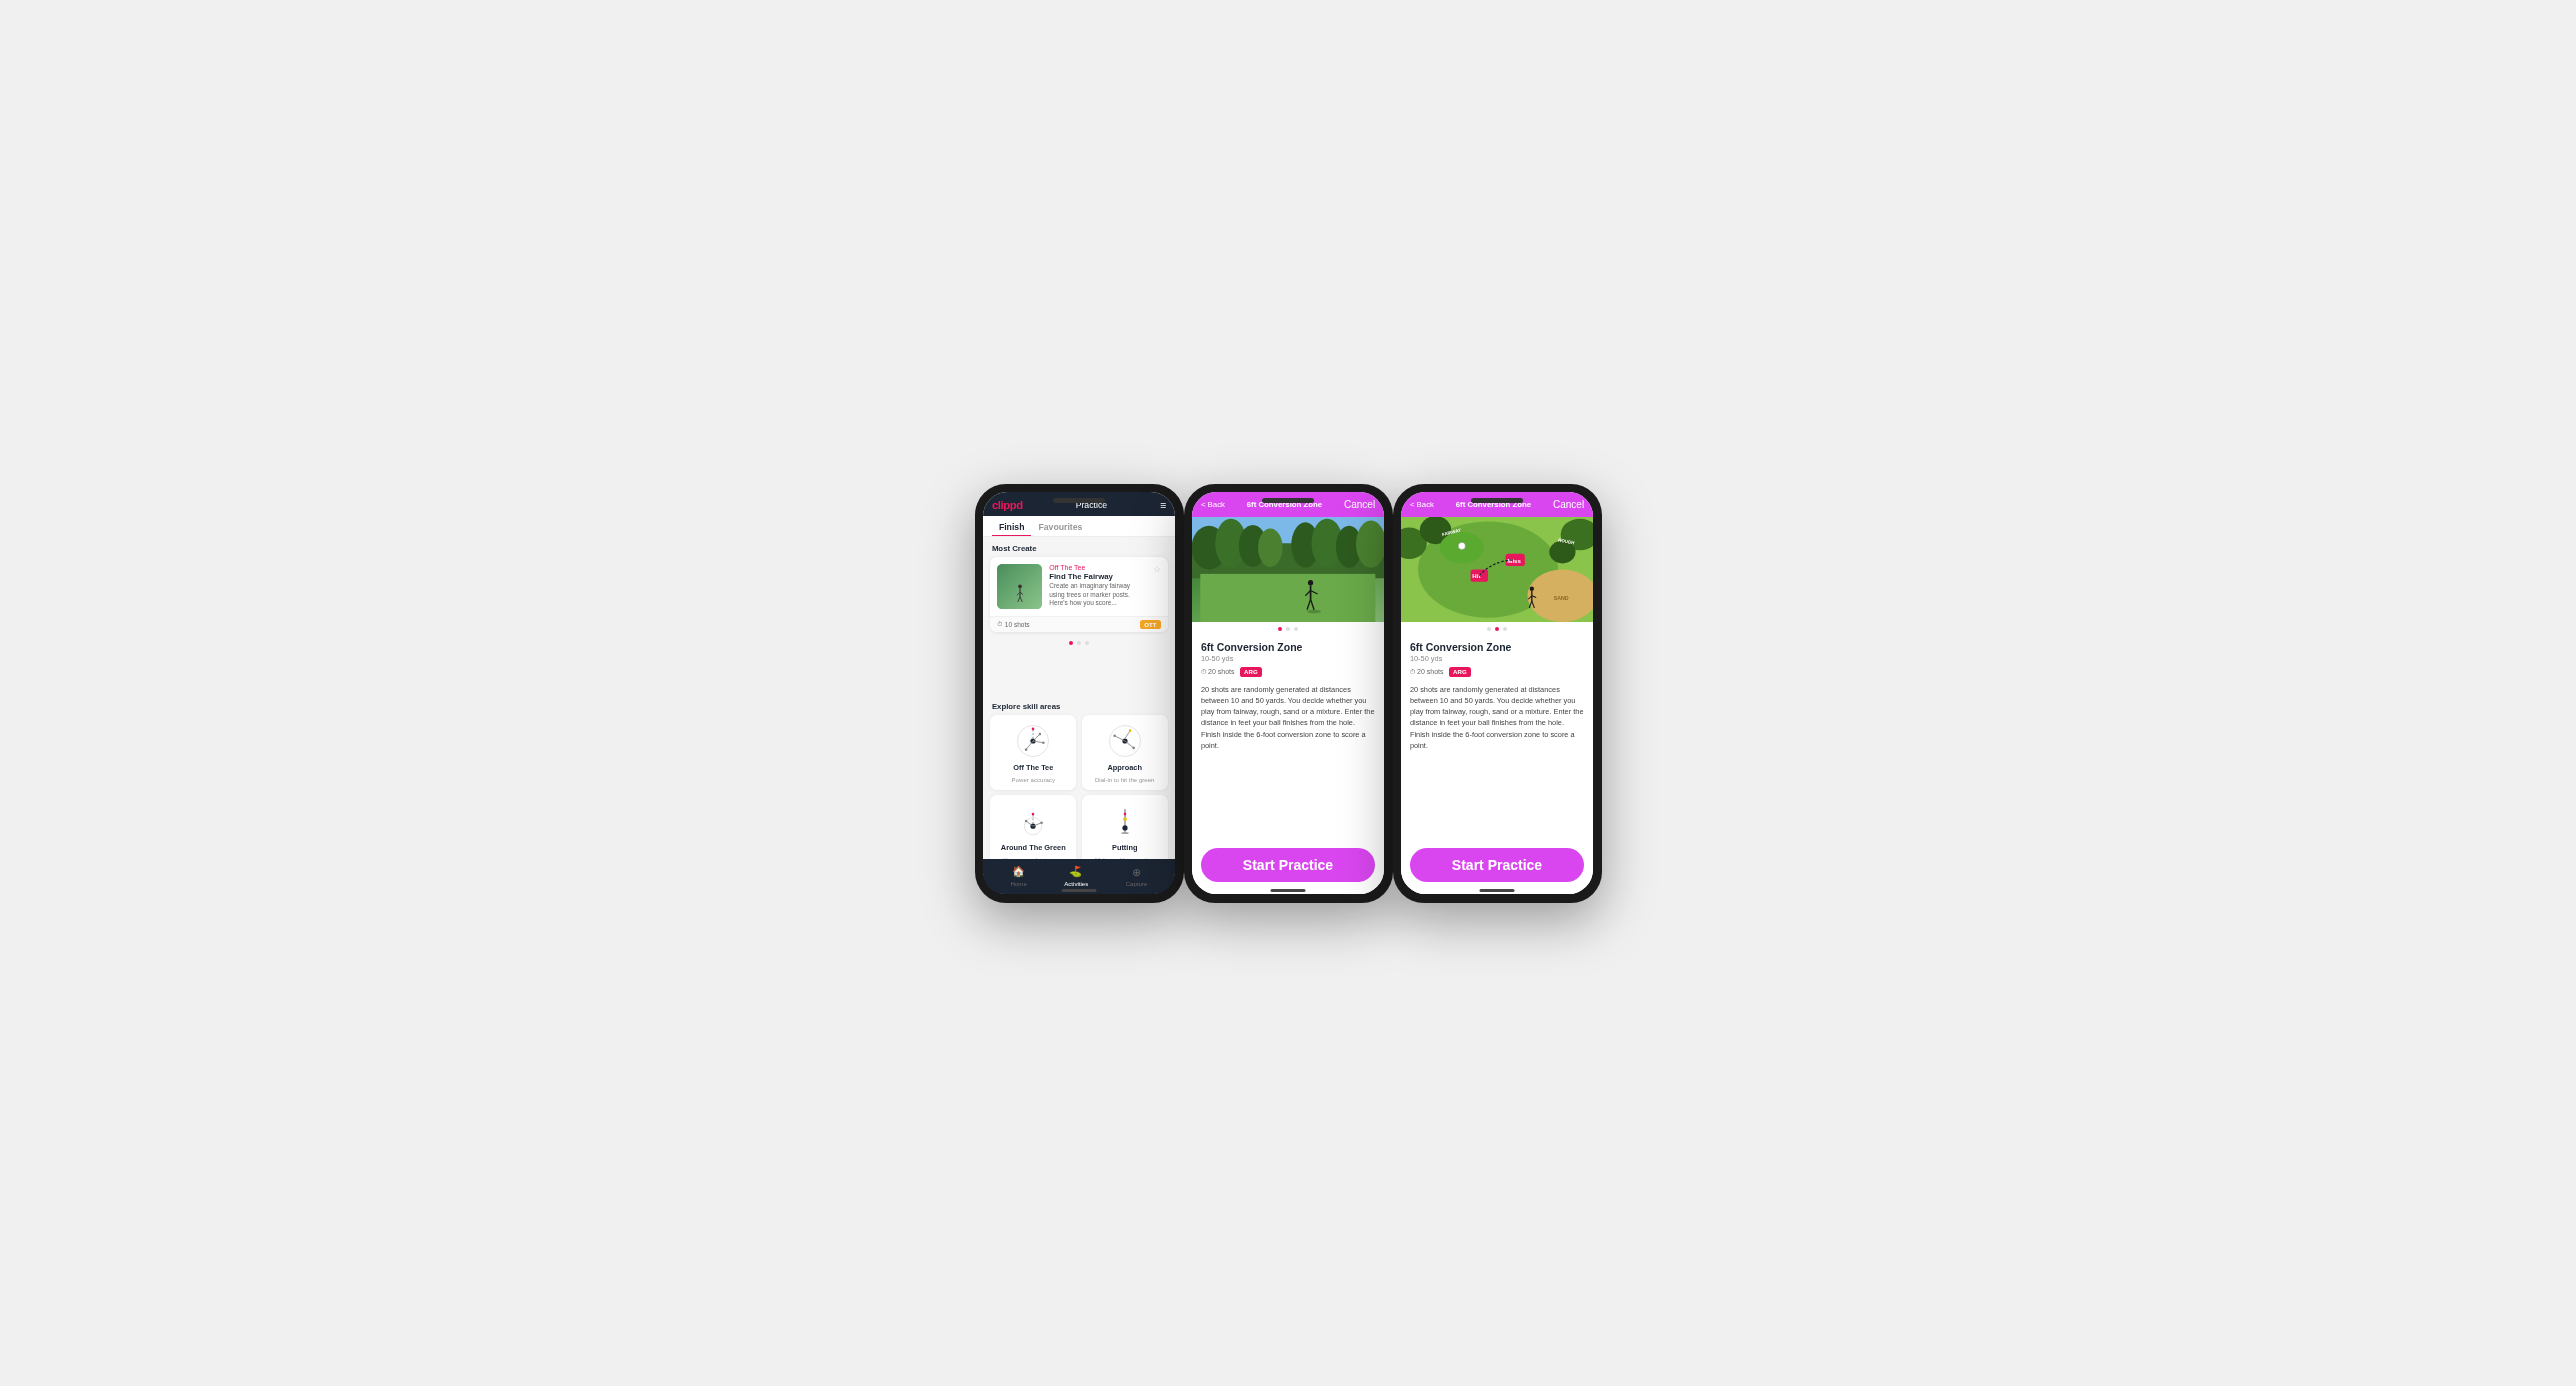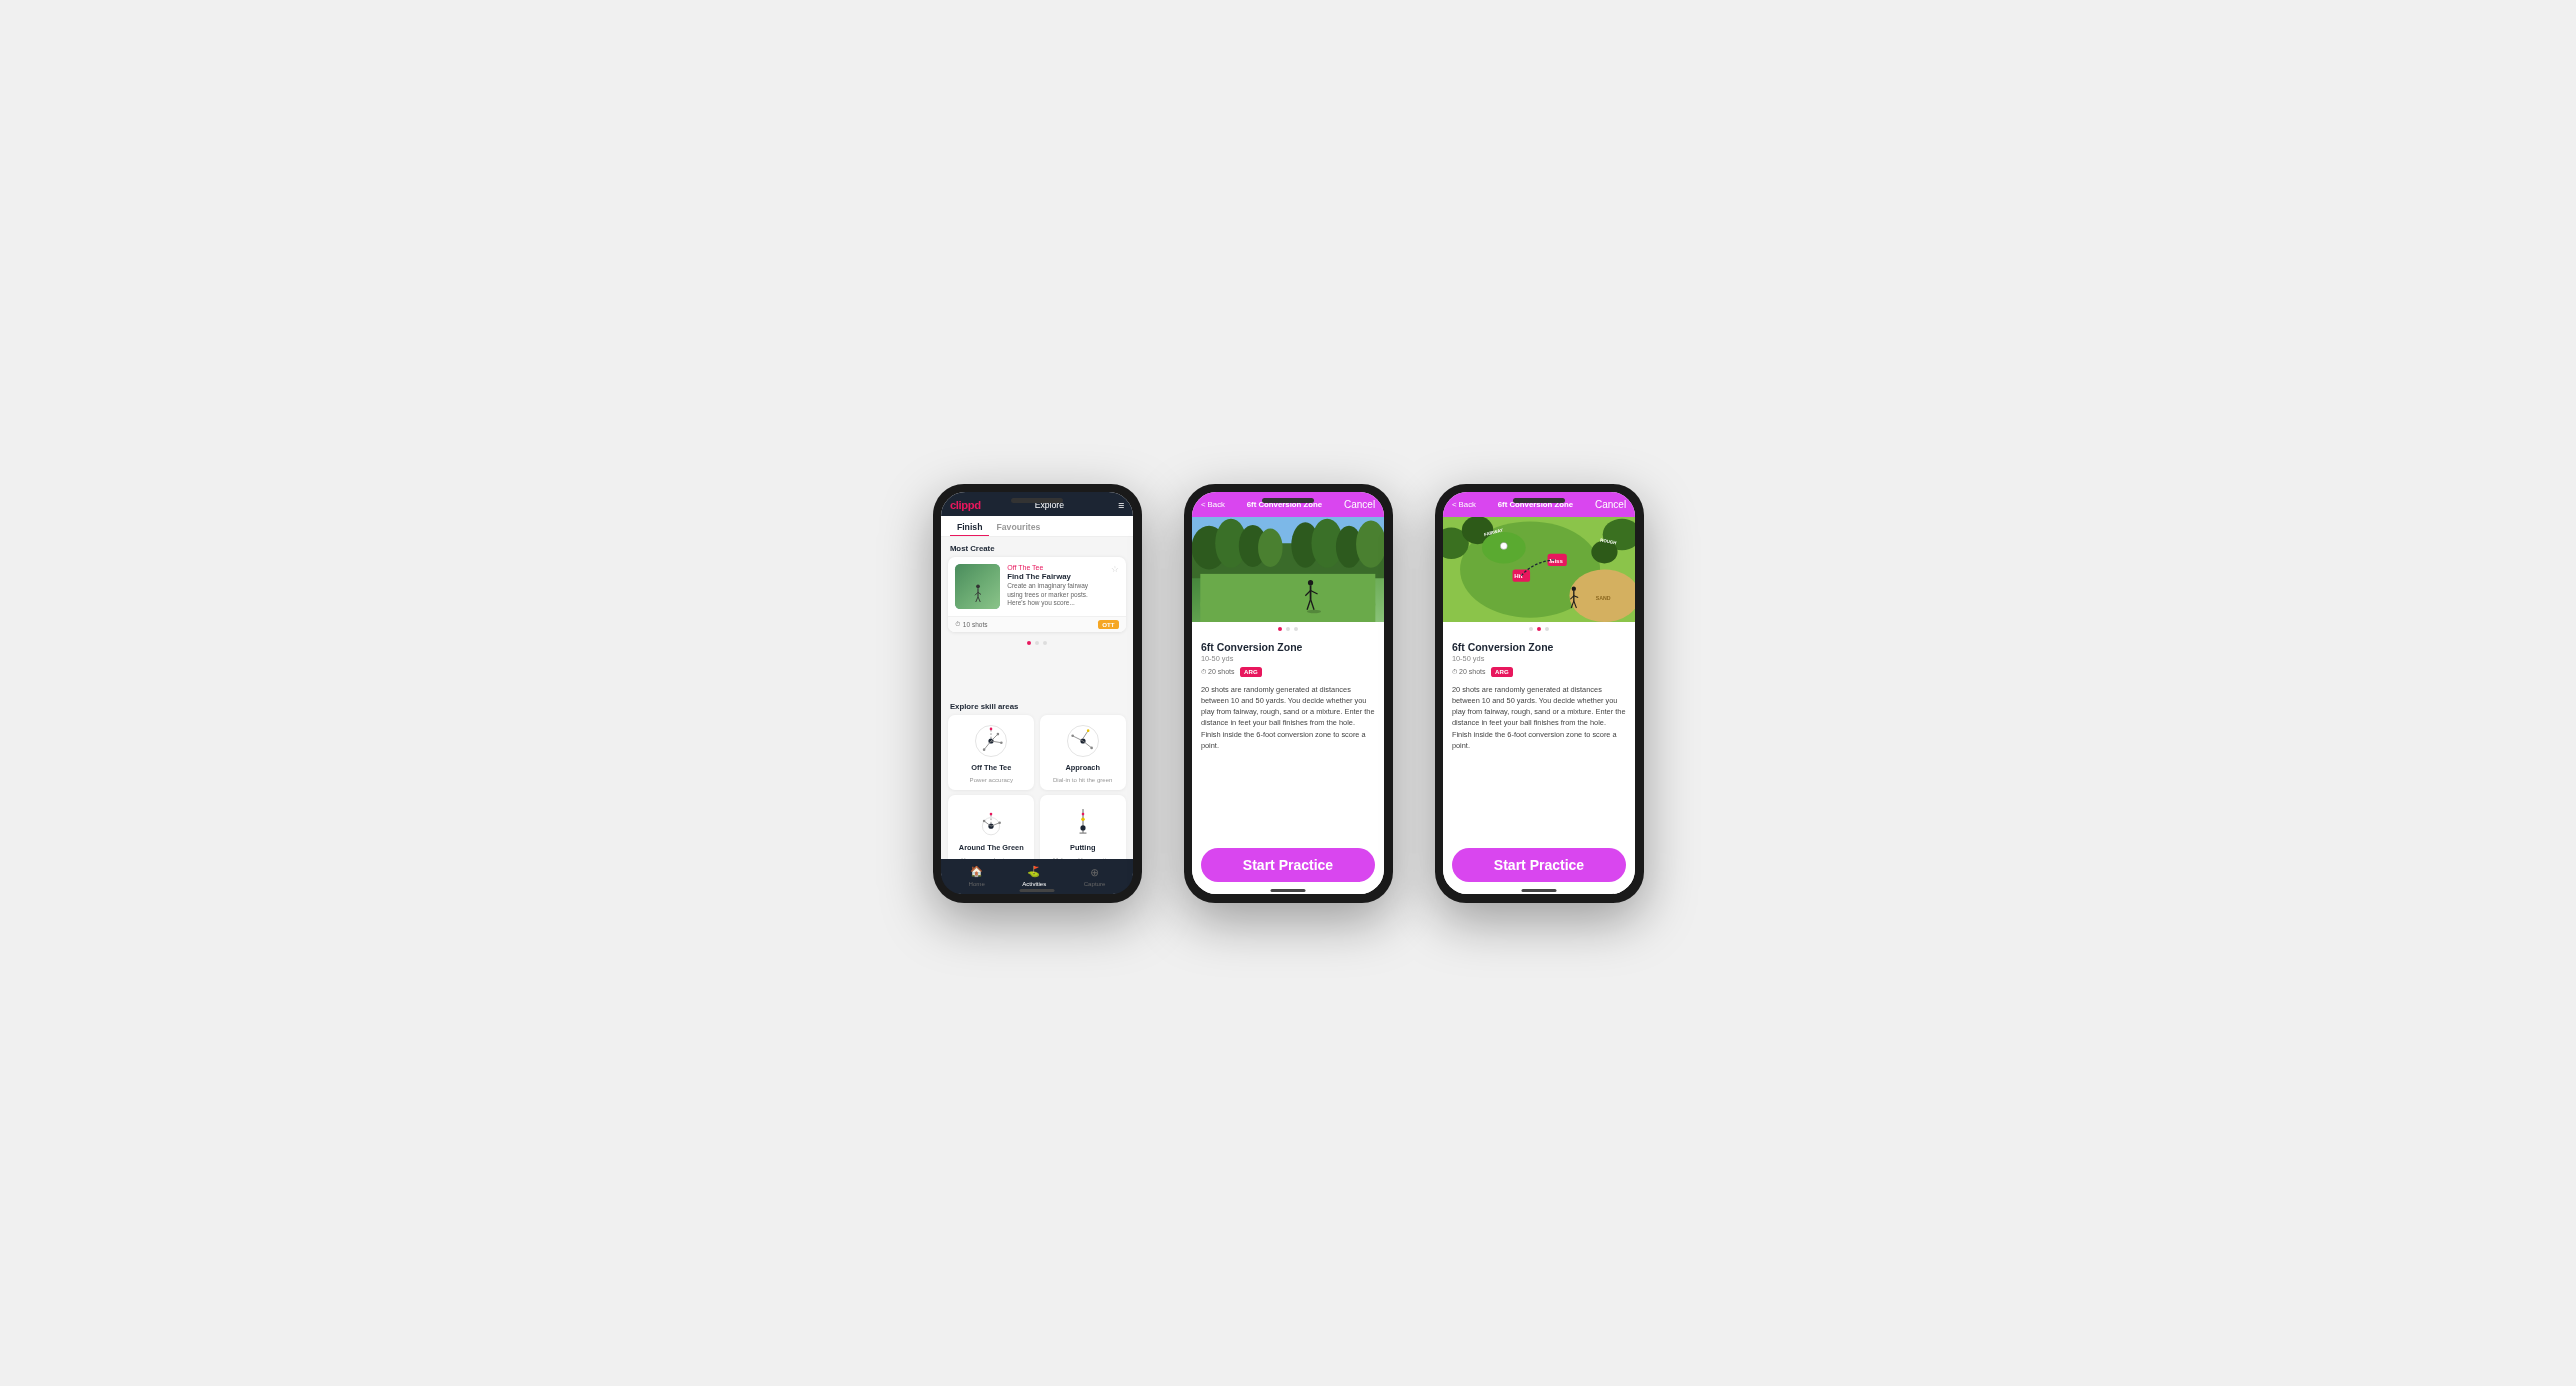--- a/index.html
+++ b/index.html
@@ -7,21 +7,20 @@
       background: #f0f0f0;
       display: flex;
       justify-content: center;
       align-items: center;
       min-height: 100vh;
       font-family: -apple-system, BlinkMacSystemFont, 'Segoe UI', sans-serif;
       padding: 35px 17.4px;
     }
     .phones-container {
       display: flex;
-      gap: 42px;
       align-items: center;
     }
 
     
     .phone {
       width: 209px;
       height: 419px;
       background: #1a1a1a;
       border-radius: 31px;
       padding: 8.7px;
@@ -377,21 +376,21 @@
 </head>
 <body>
 
 <div class="phones-container">
 
   <div class="phone">
     <div class="phone-screen">
 
       <div class="p1-header">
         <span class="p1-logo">clippd</span>
-        <span class="p1-header-title">Explore</span>
+        <span class="p1-header-title">Practice</span>
         <span class="p1-header-menu">≡</span>
       </div>
 
       <div class="p1-tabs">
         <div class="p1-tab active">Finish</div>
         <div class="p1-tab">Favourites</div>
       </div>
 
       <div class="p1-content">
         <div class="p1-section-title">Most Create</div>

